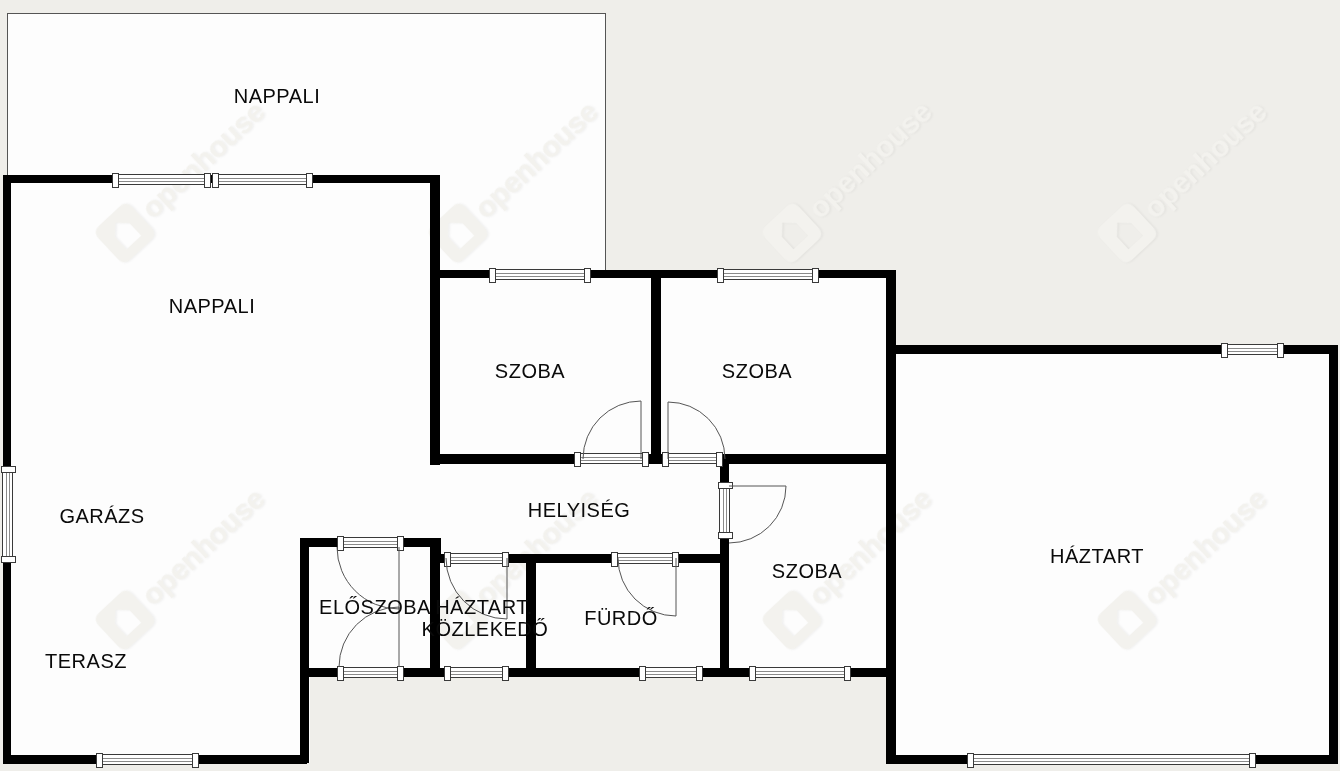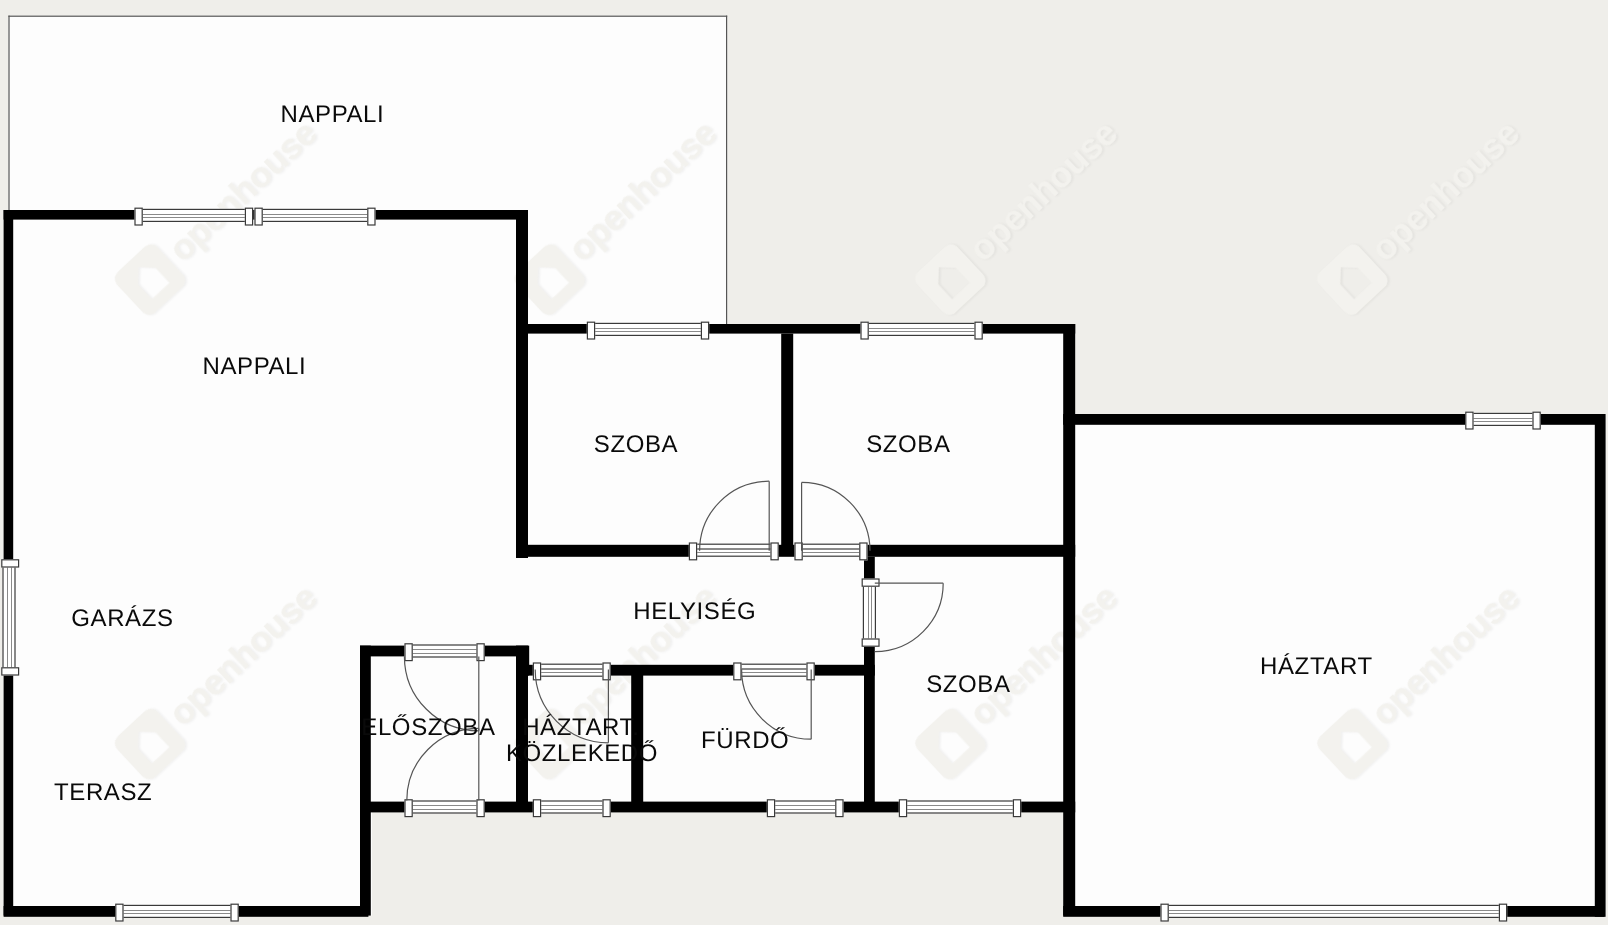--- a/index.html
+++ b/index.html
@@ -161,20 +161,20 @@
       <path d="M 786 486 A 57 57 0 0 1 729 543" class="dl"></path>
     </svg>
   <div id="labels-layer">
       <div class="room-label" style="left: 277px; top: 96px;">NAPPALI</div>
       <div class="room-label" style="left: 212px; top: 306px;">NAPPALI</div>
       <div class="room-label" style="left: 102px; top: 516px;">GARÁZS</div>
       <div class="room-label" style="left: 86px; top: 661px;">TERASZ</div>
       <div class="room-label" style="left: 530px; top: 371px;">SZOBA</div>
       <div class="room-label" style="left: 757px; top: 371px;">SZOBA</div>
       <div class="room-label" style="left: 579px; top: 510px;">HELYISÉG</div>
-      <div class="room-label" style="left: 357px; top: 607px;">ELŐSZOBA</div>
+      <div class="room-label" style="left: 375px; top: 607px;">ELŐSZOBA</div>
       <div class="room-label" style="left: 484px; top: 607px;">HÁZTART.</div>
       <div class="room-label" style="left: 485px; top: 629px;">KÖZLEKEDŐ</div>
       <div class="room-label" style="left: 621px; top: 618px;">FÜRDŐ</div>
       <div class="room-label" style="left: 807px; top: 571px;">SZOBA</div>
       <div class="room-label" style="left: 1097px; top: 556px;">HÁZTART</div>
     </div>
 </div>
 
 </body></html>

